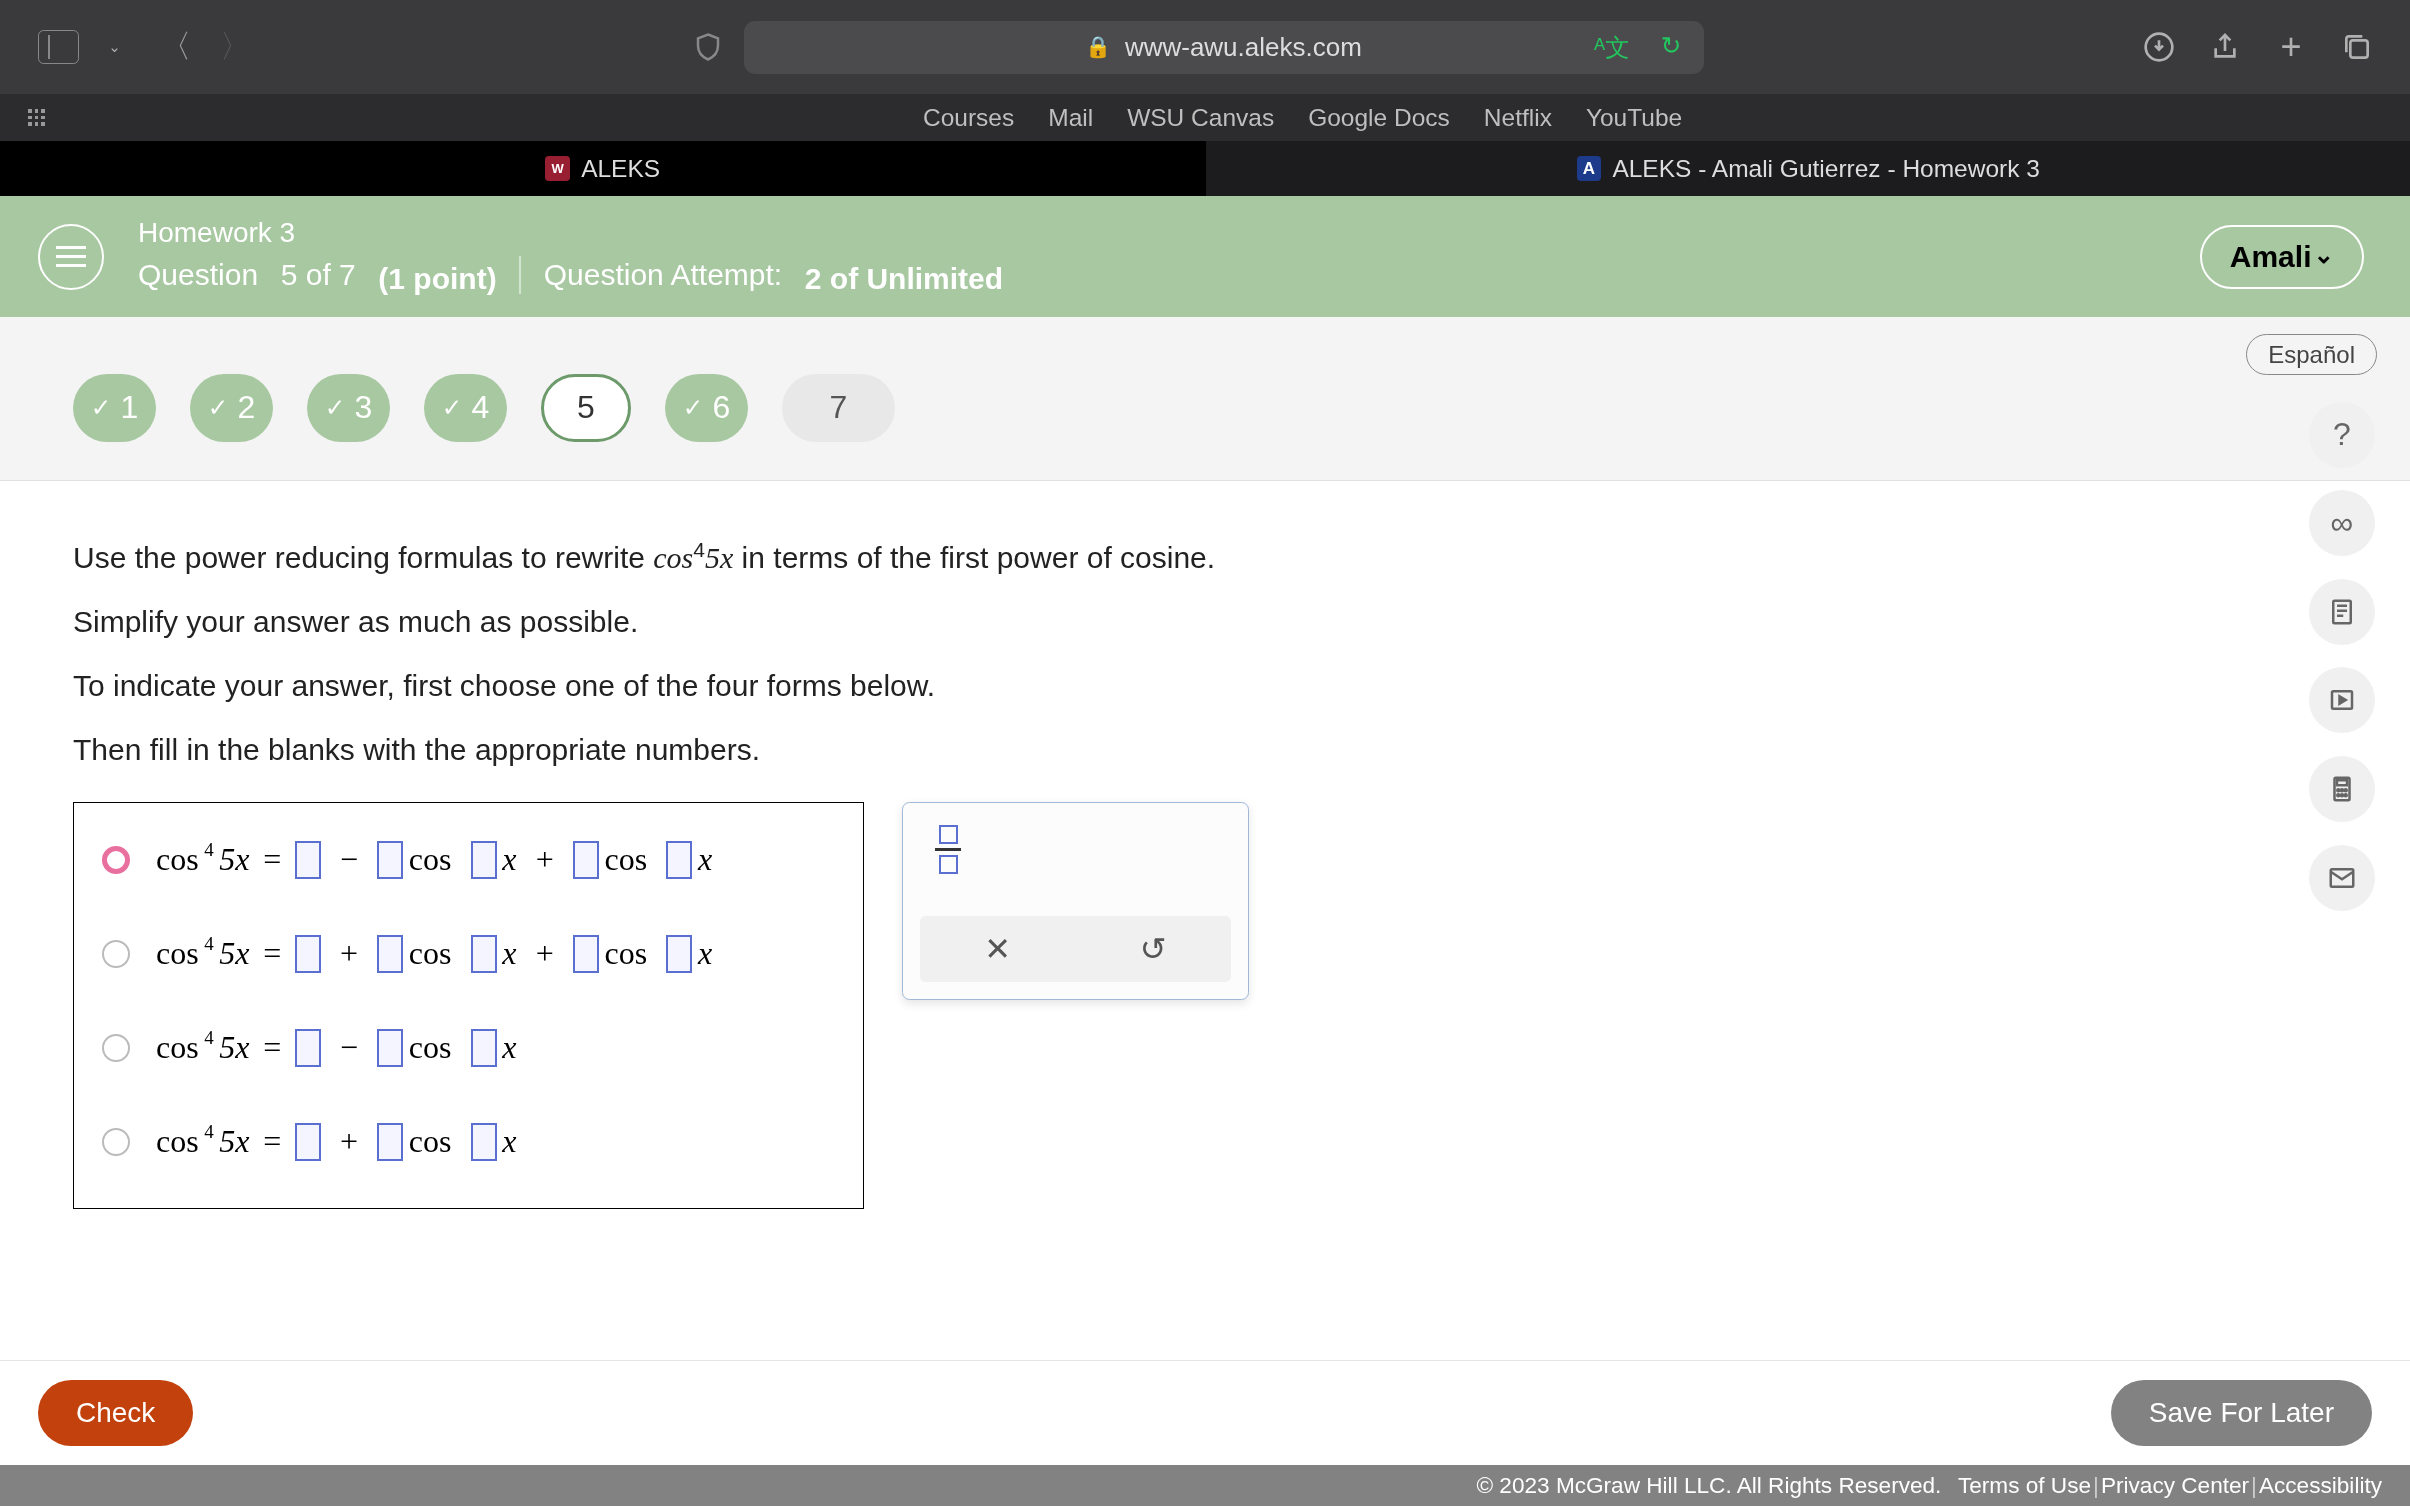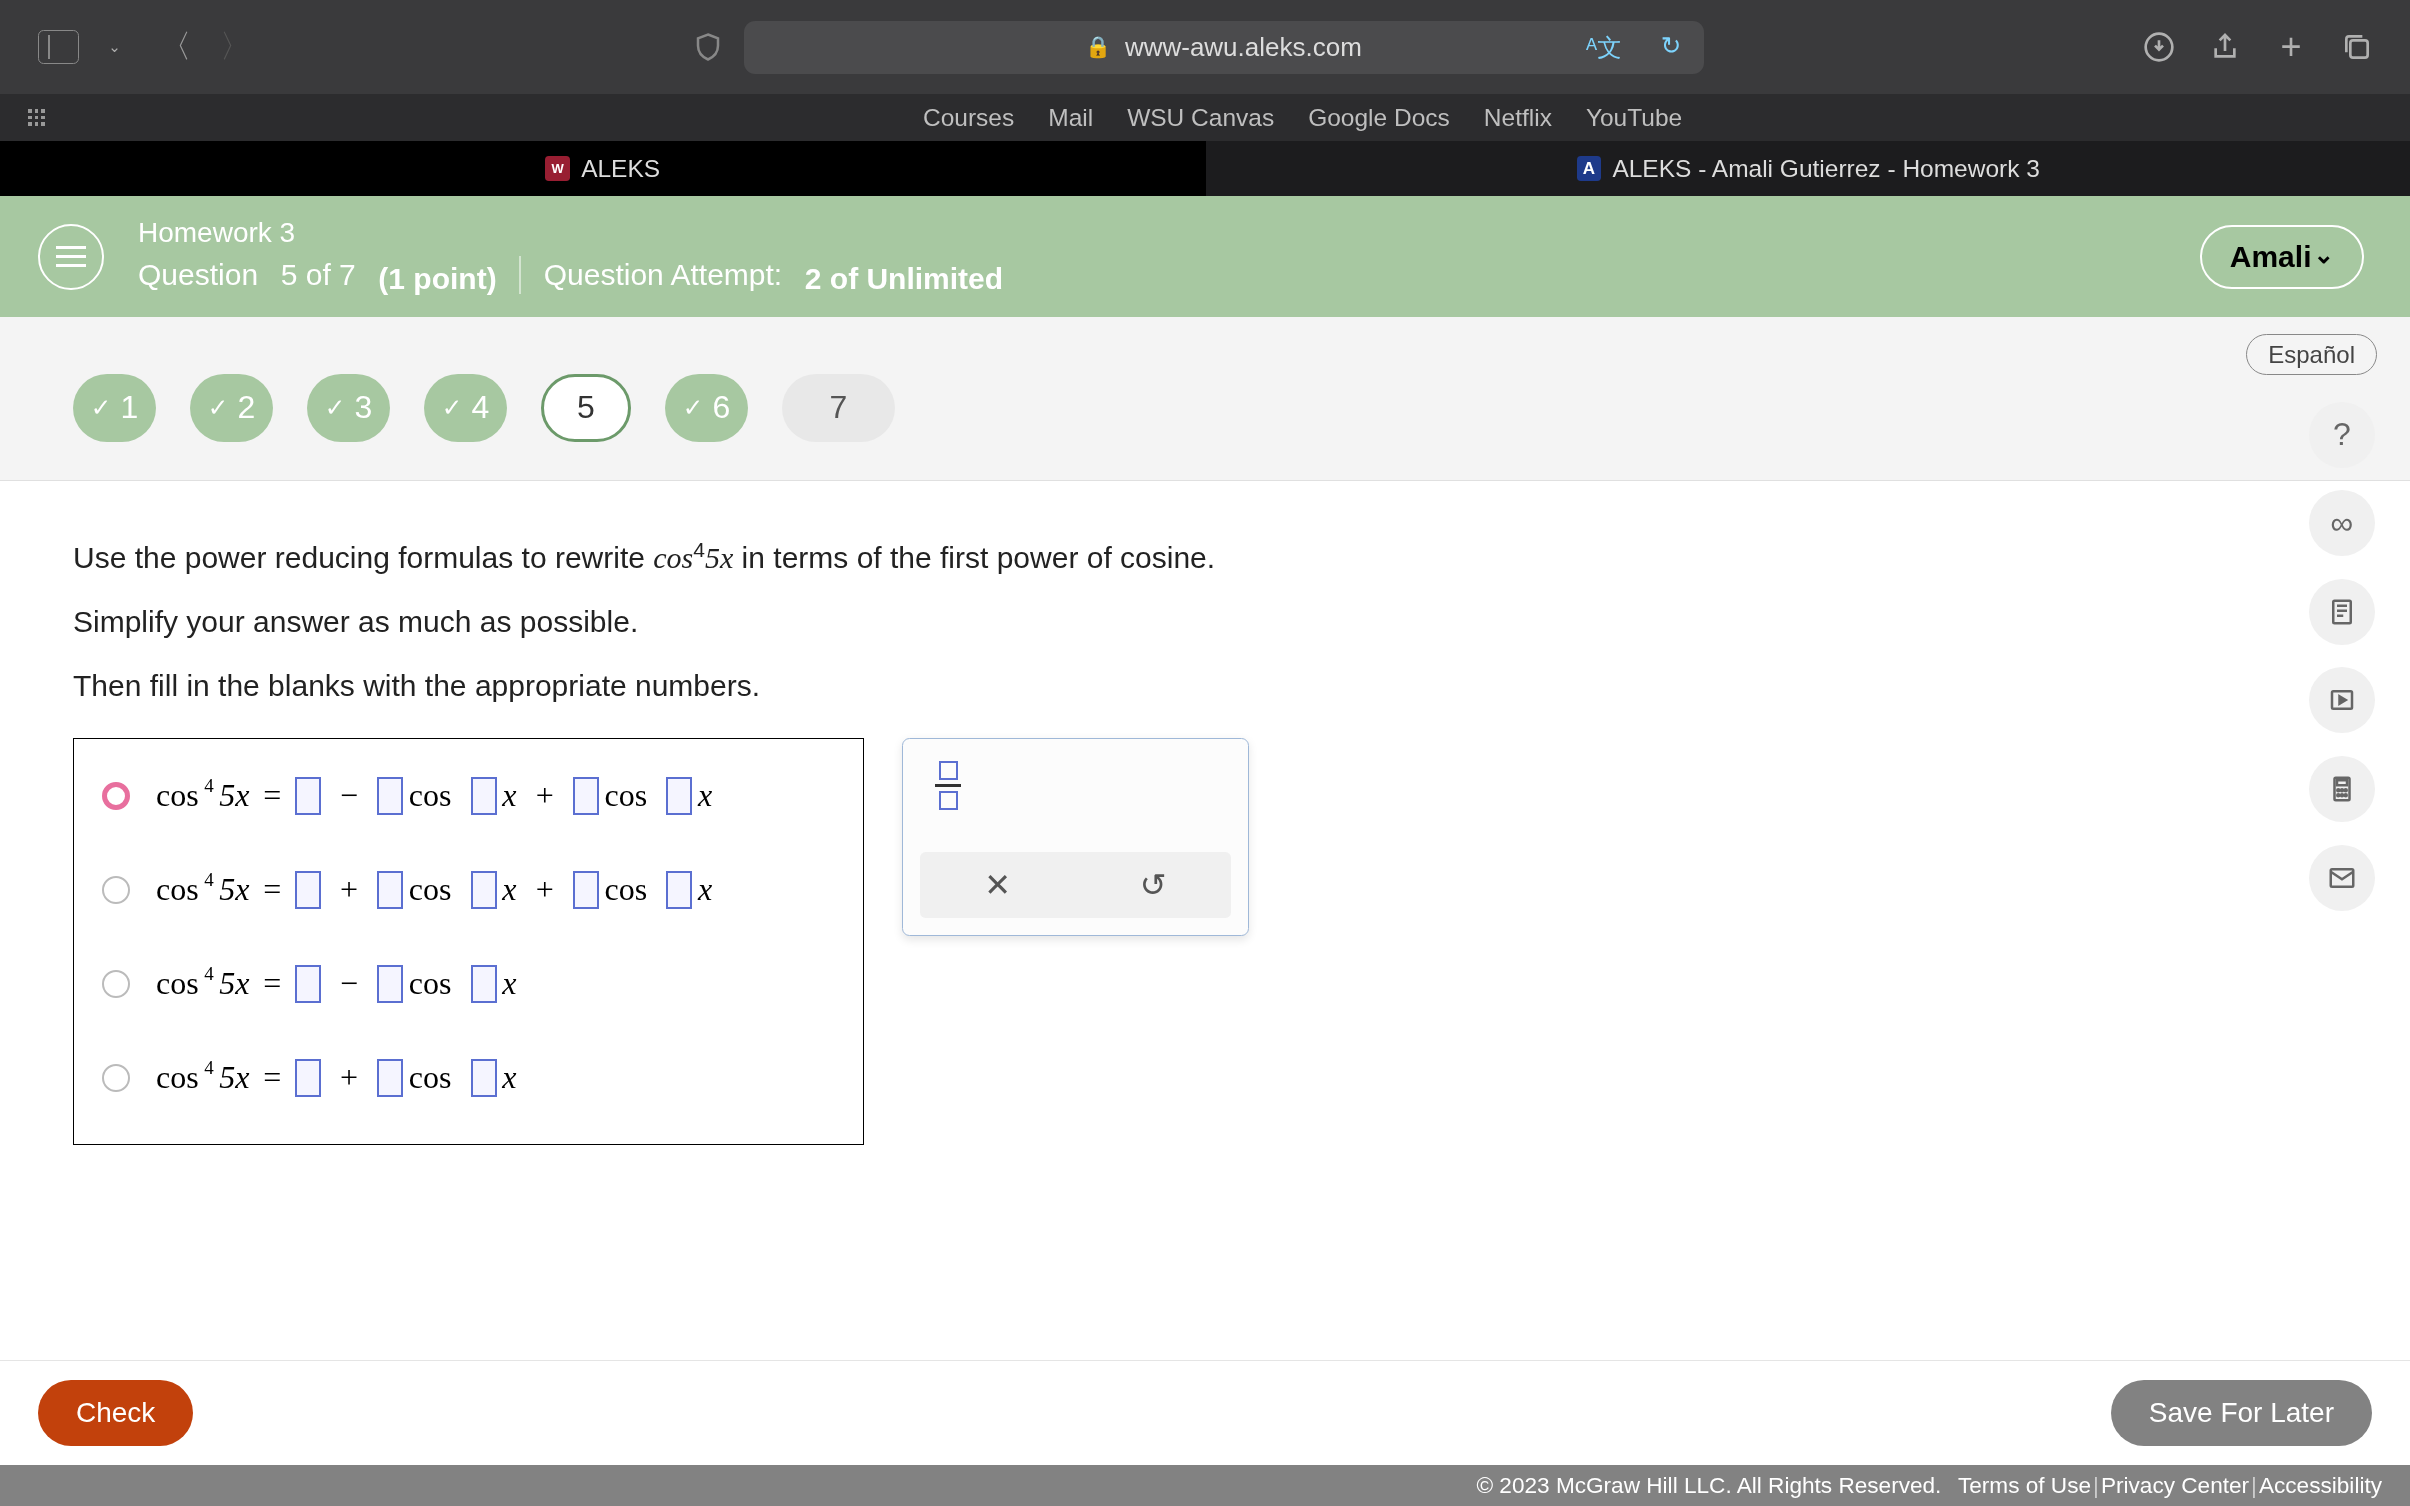--- a/index.html
+++ b/index.html
@@ -11,21 +11,21 @@
   .chrome-icon { width: 34px; height: 34px; display: flex; align-items: center; justify-content: center; color: #b0b0b0; }
   .chrome-icon svg { width: 30px; height: 30px; stroke: currentColor; fill: none; stroke-width: 2; }
   .sidebar-toggle { border: 1.9px solid #888; border-radius: 5.6px; width: 41px; height: 34px; position: relative; }
   .sidebar-toggle::before { content:""; position:absolute; left:9.4px; top:3.8px; bottom:3.8px; width:1.9px; background:#888; }
   .chev-down { margin-left: -9.4px; }
   .nav-arrow { font-size: 32px; color: #999; font-weight: 300; }
   .nav-arrow.disabled { color: #555; }
   .shield { margin-left: auto; color: #888; }
   .addr-bar { flex: 1; max-width: 960px; height: 53px; background: #4b4b4d; border-radius: 11.3px; display: flex; align-items: center; justify-content: center; gap: 13px; color: #ddd; font-size: 26px; position: relative; }
   .addr-bar .lock { font-size: 21px; }
-  .addr-right { position: absolute; right: 22.6px; display: flex; gap: 39px; color: #7dd3fc; font-size: 24.5px; }
+  .addr-right { position: absolute; right: 22.6px; display: flex; gap: 31px; color: #22c55e; font-size: 24.5px; }
   .chrome-right { display: flex; align-items: center; gap: 34px; margin-left: auto; color: #b0b0b0; }
   .chrome-right .ci { width: 32px; height: 32px; display:flex; align-items:center; justify-content:center; }
 
   
   .bookmarks { background: #2c2c2e; height: 47px; display: flex; align-items: center; padding: 0 28px; gap: 34px; }
   .grid-dots { display: grid; grid-template: repeat(3,3.8px)/repeat(3,3.8px); gap: 2.8px; }
   .grid-dots span { width:3.8px; height:3.8px; background:#999; }
   .bm-spacer { flex: 0 0 810px; }
   .bm-link { color: #bfbfbf; font-size: 24.5px; cursor: pointer; }
 
@@ -266,20 +266,21 @@
           <rect x="3" y="5" width="18" height="14" rx="1"></rect>
           <path d="M3 7l9 6 9-6"></path>
         </svg>
     </div>
   </div>
 
   <p class="instr">
     <span>Use the power reducing formulas to rewrite </span><span class="math-it">cos</span><span class="math-sup">4</span><span class="math-it">5x</span><span> in terms of the first power of cosine.</span>
   </p>
   <p class="instr">Simplify your answer as much as possible.</p>
+  <p class="instr">To indicate your answer, first choose one of the four forms below.</p>
   <p class="instr">Then fill in the blanks with the appropriate numbers.</p>
 
   <div class="answer-row">
     <div class="answer-box">
 
       <div class="opt">
         <div class="radio sel"></div>
         <div class="expr">
           <span class="fn">cos</span><sup>4</sup><span class="math-it">5x</span>&nbsp;=&nbsp;
           <span class="blank"></span>

